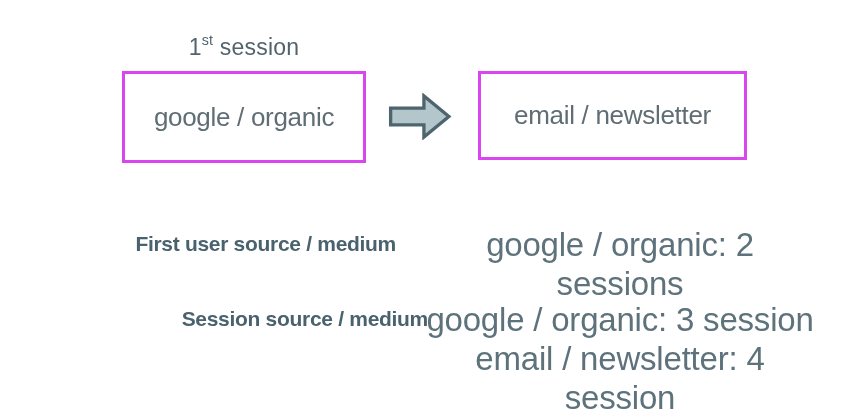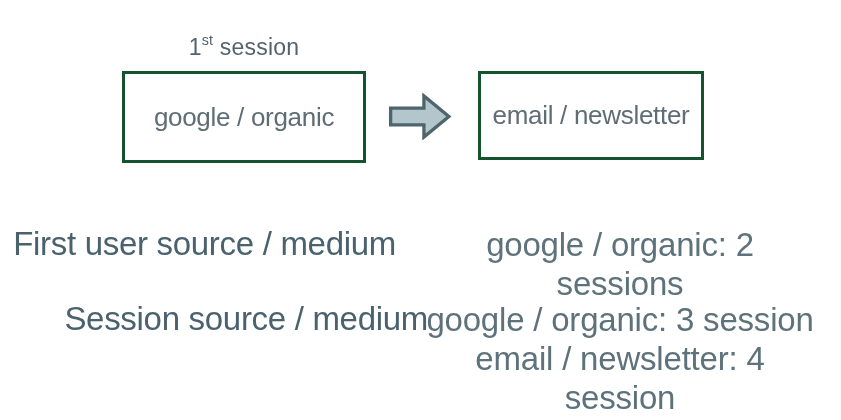--- a/index.html
+++ b/index.html
@@ -34,48 +34,48 @@
     top: -0.1em;
     vertical-align: super;
   }
   .label-1 { left: 122px; width: 244px; }
   .label-2 { left: 478px; width: 246px; }
 
   .source-box {
     position: absolute;
     top: 71px;
     box-sizing: border-box;
-    border: 3px solid #14532d;
+    border: 3px solid #d946ef;
     background: #ffffff;
     display: flex;
     align-items: center;
     justify-content: center;
     font-size: 26px;
     color: #5f6d74;
     letter-spacing: -0.3px;
   }
   .box-1 { left: 122px; width: 244px; height: 92px; }
-  .box-2 { left: 478px; width: 226px; height: 89px; }
+  .box-2 { left: 478px; width: 269px; height: 89px; }
 
   .flow-arrow {
     position: absolute;
     left: 388px;
     top: 93px;
     width: 64px;
     height: 47px;
   }
 
   
   .dim-label {
     position: absolute;
     left: 0;
     width: 396px;
     text-align: right;
-    font-size: 33px;
-    font-weight: normal;
+    font-size: 21px;
+    font-weight: bold;
     color: #4a626e;
     letter-spacing: -0.3px;
     line-height: 36px;
   }
   .dim-label.row-1 { top: 226px; }
   .dim-label.row-2 { top: 301px; margin-left: 32px; }
 
   .dim-values {
     position: absolute;
     left: 420px;

